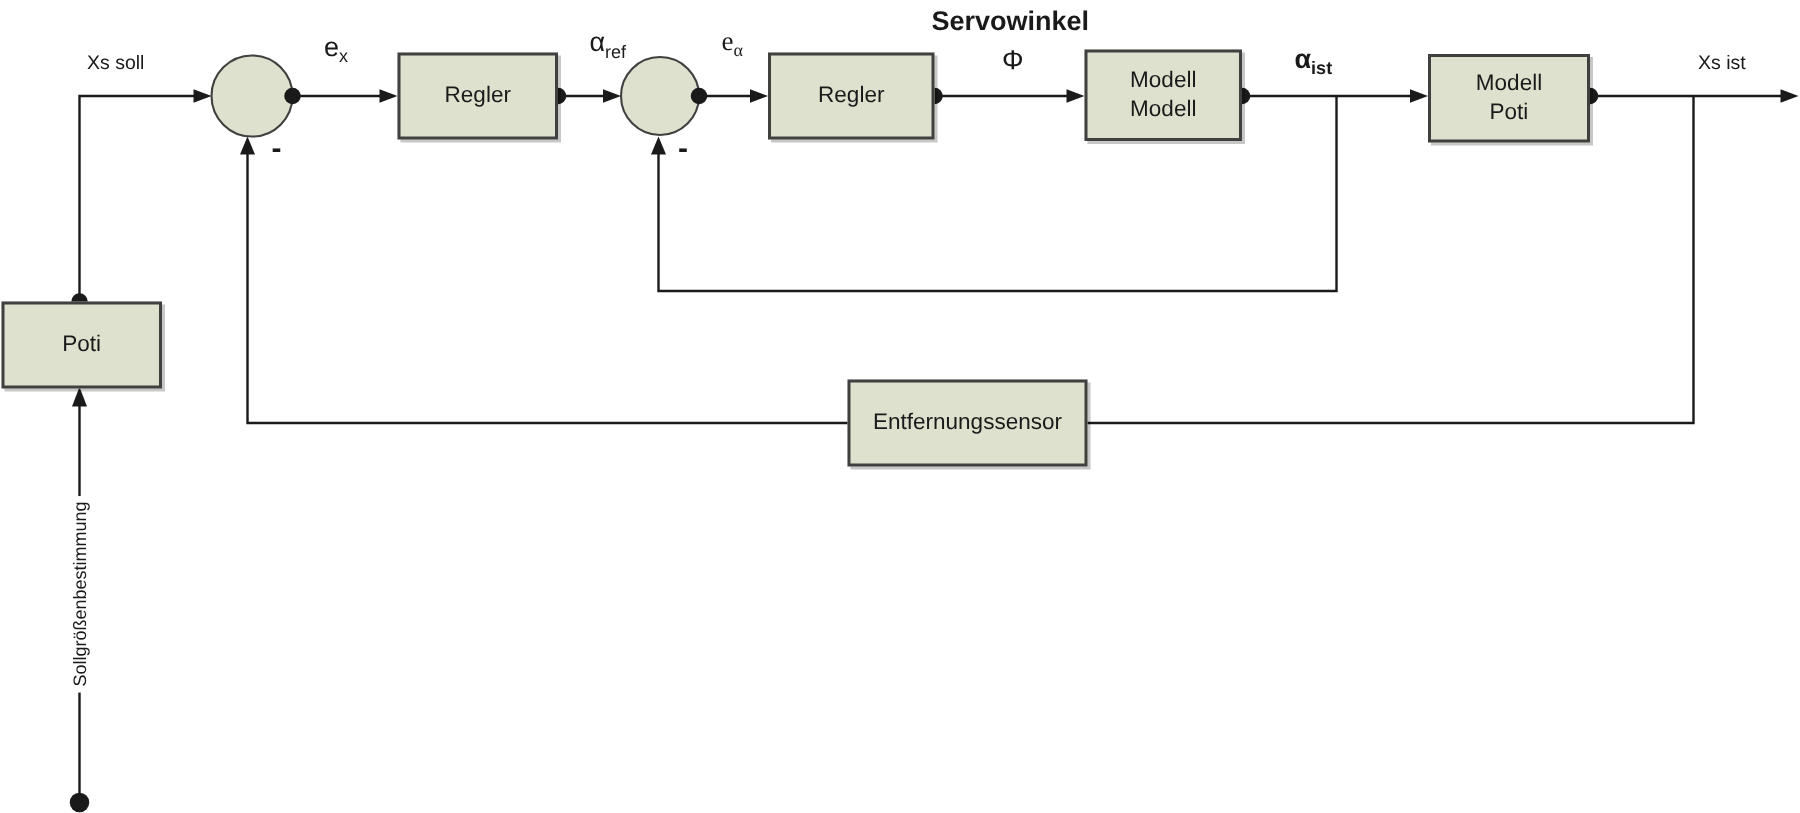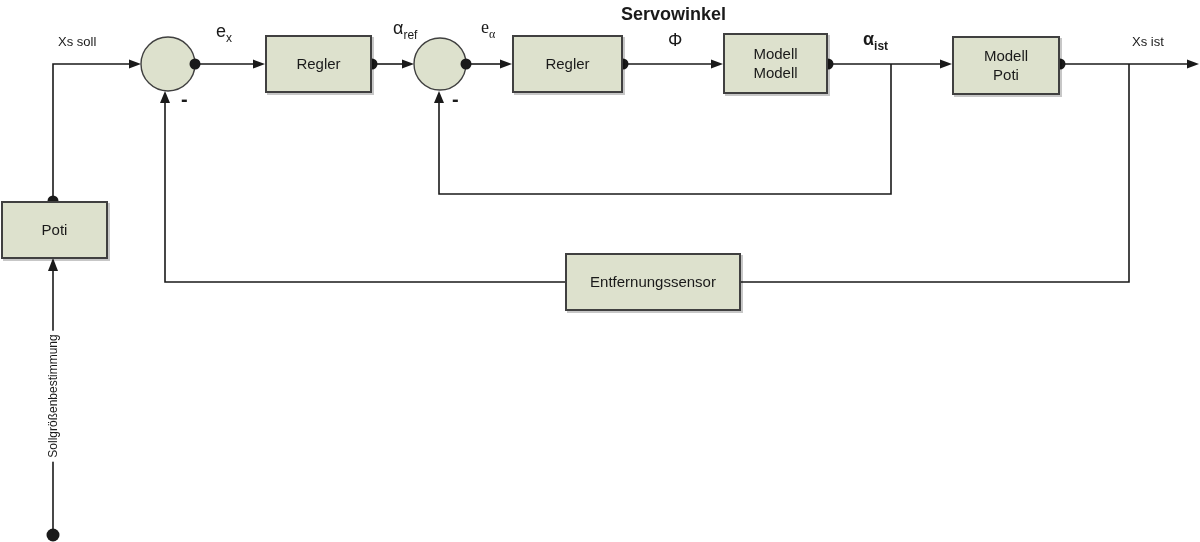--- a/index.html
+++ b/index.html
@@ -105,21 +105,21 @@
   <div class="block" style="left:723px;top:33px;width:105px;height:61px;">
     <div>Modell</div>
     <div>Modell</div>
   </div>
 
   <div class="block" style="left:952px;top:36px;width:108px;height:59px;">
     <div>Modell</div>
     <div>Poti</div>
   </div>
 
-  <div class="block" style="left:565px;top:253px;width:176px;height:58px;">
+  <div class="block" style="left:565px;top:253px;width:160px;height:58px;">
     <div>Entfernungssensor</div>
   </div>
 
   <div class="lbl big" style="left:46px;top:34px;">Xs soll</div>
 
   <div class="lbl sig" style="left:216px;top:21px;"><span>e</span><sub>x</sub></div>
 
   <div class="lbl sig" style="left:393px;top:18px;"><span>α</span><sub>ref</sub></div>
 
   <div class="lbl sig" style="left:481px;top:17px;font-family:Liberation Serif, serif;"><span>e</span><sub>α</sub></div>

